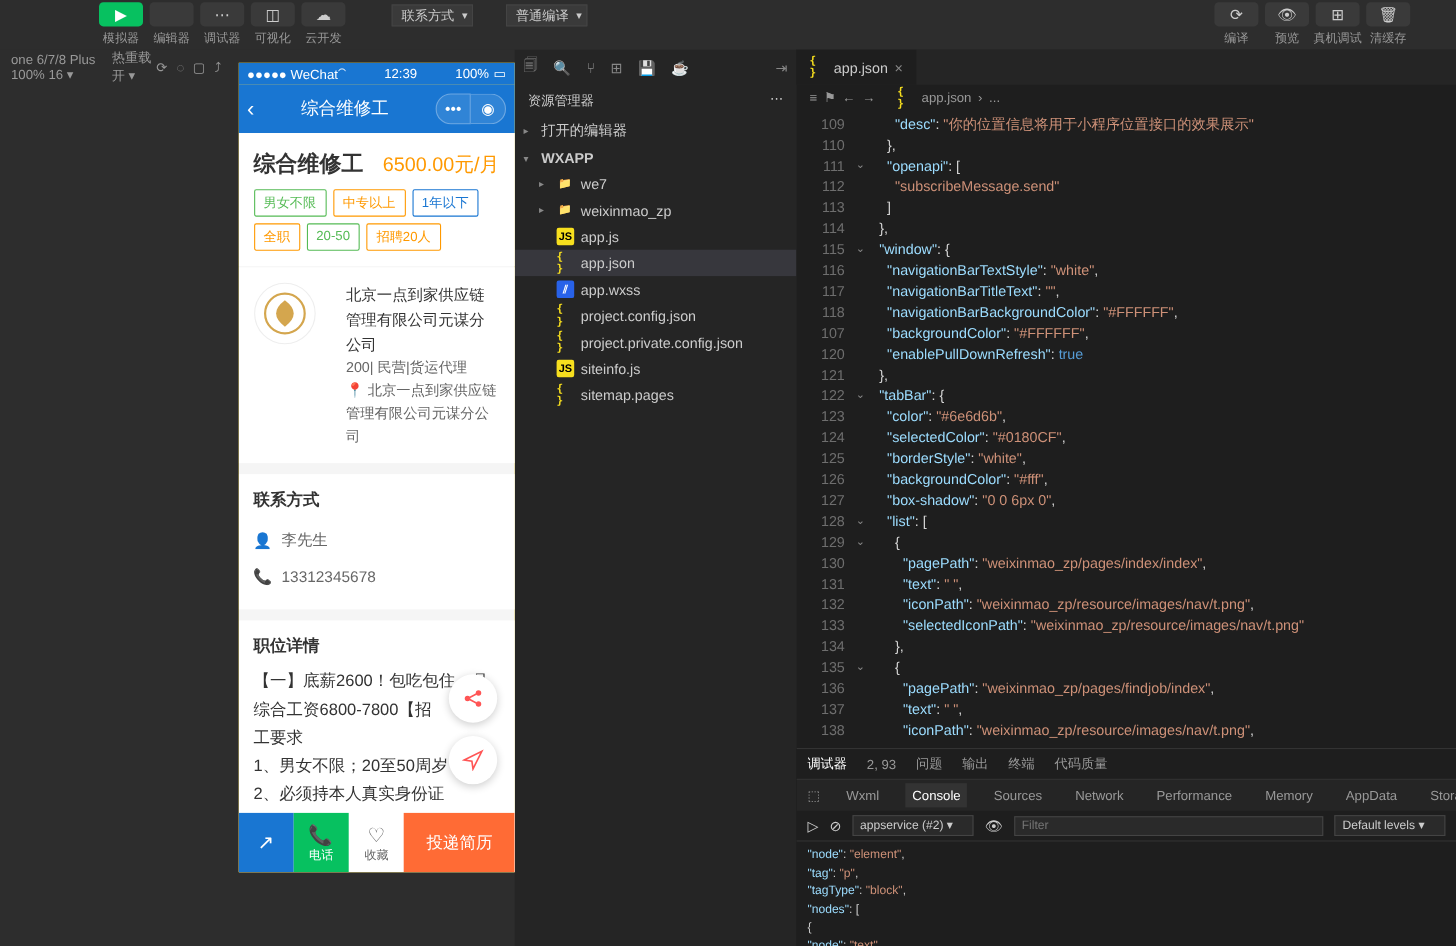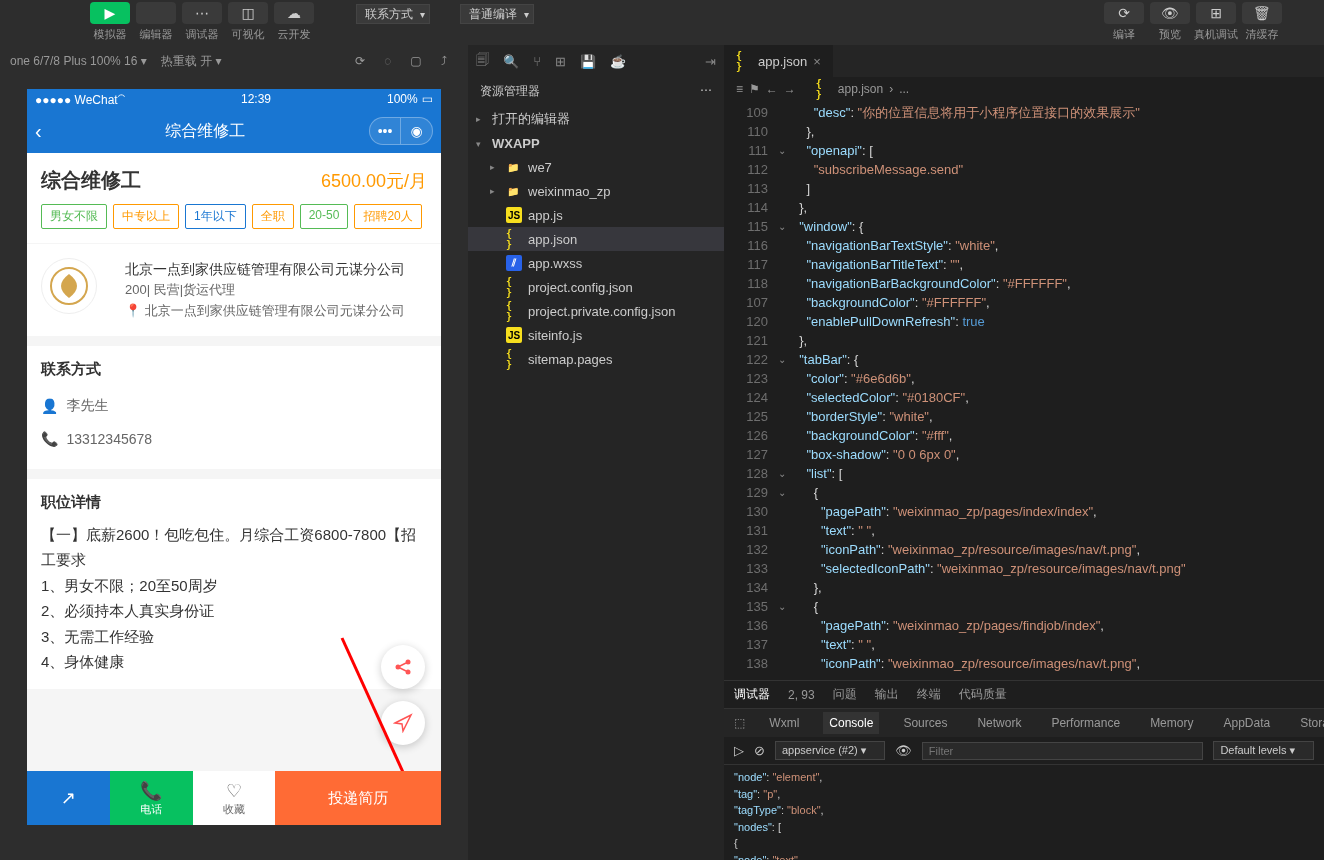--- a/index.html
+++ b/index.html
@@ -10,21 +10,21 @@
 .tb-btn{display:flex;flex-direction:column;align-items:center;justify-content:center;width:44px;cursor:pointer}
 .tb-icon{width:40px;height:22px;border-radius:4px;display:flex;align-items:center;justify-content:center;font-size:14px}
 .tb-icon.green{background:#07c160;color:#fff}
 .tb-icon.dark{background:#3a3a3a;color:#ccc}
 .tb-label{font-size:11px;color:#999;margin-top:3px}
 .tb-drop{background:#3a3a3a;border:1px solid #444;height:20px;padding:0 16px 0 8px;font-size:12px;color:#ccc;display:flex;align-items:center;position:relative;margin-top:2px}
 .tb-drop::after{content:"▾";position:absolute;right:4px;font-size:10px}
 .tb-right{display:flex;gap:2px;margin-left:12px}
 .tb-right .tb-btn{width:44px}
 .main{display:flex;flex:1;overflow:hidden}
-.sim-panel{width:468px;background:#2d2d2d;display:flex;flex-direction:column}
+.sim-panel{width:468px;background:#2d2d2d;display:flex;flex-direction:row}
 .sim-top{height:32px;display:flex;align-items:center;padding:0 10px;font-size:12px;color:#999}
 .sim-top .device{color:#999}
 .sim-top .spacer{flex:1}
 .sim-top .ico{width:28px;text-align:center;cursor:pointer}
 .phone{margin:12px auto;width:414px;height:736px;background:#fde047;position:relative;overflow:hidden}
 .status-bar{height:20px;background:#1976d2;color:#fff;display:flex;align-items:center;padding:0 8px;font-size:12px}
 .status-bar .center{flex:1;text-align:center}
 .nav-bar{height:44px;background:#1976d2;color:#fff;display:flex;align-items:center;padding:0 8px}
 .nav-bar .back{font-size:20px}
 .nav-bar .title{flex:1;text-align:center;font-size:16px}

